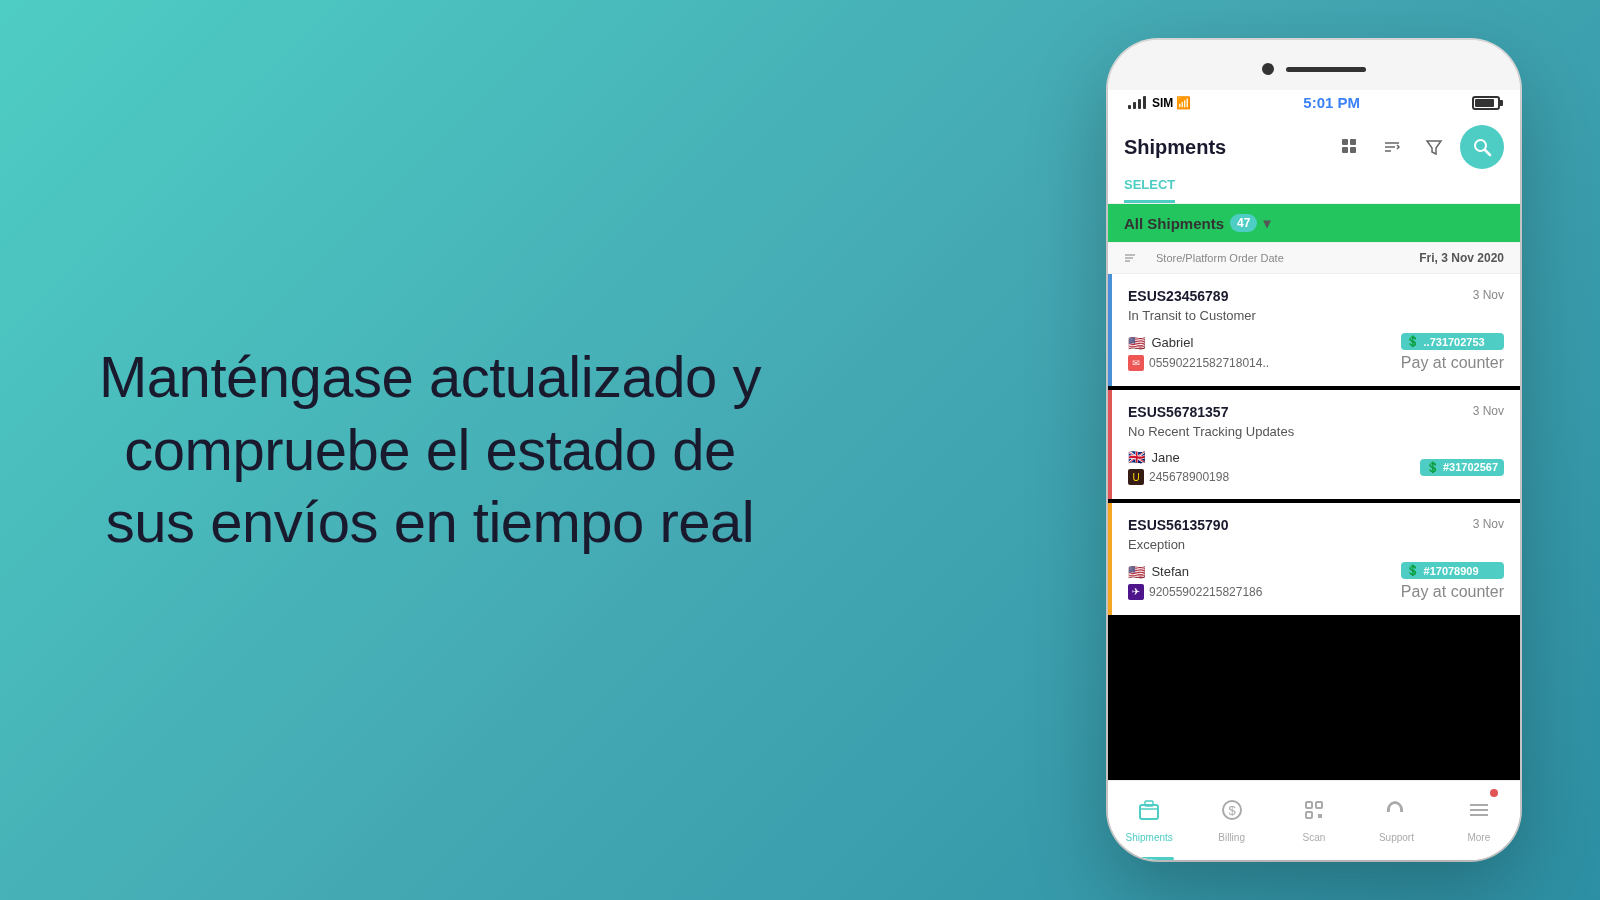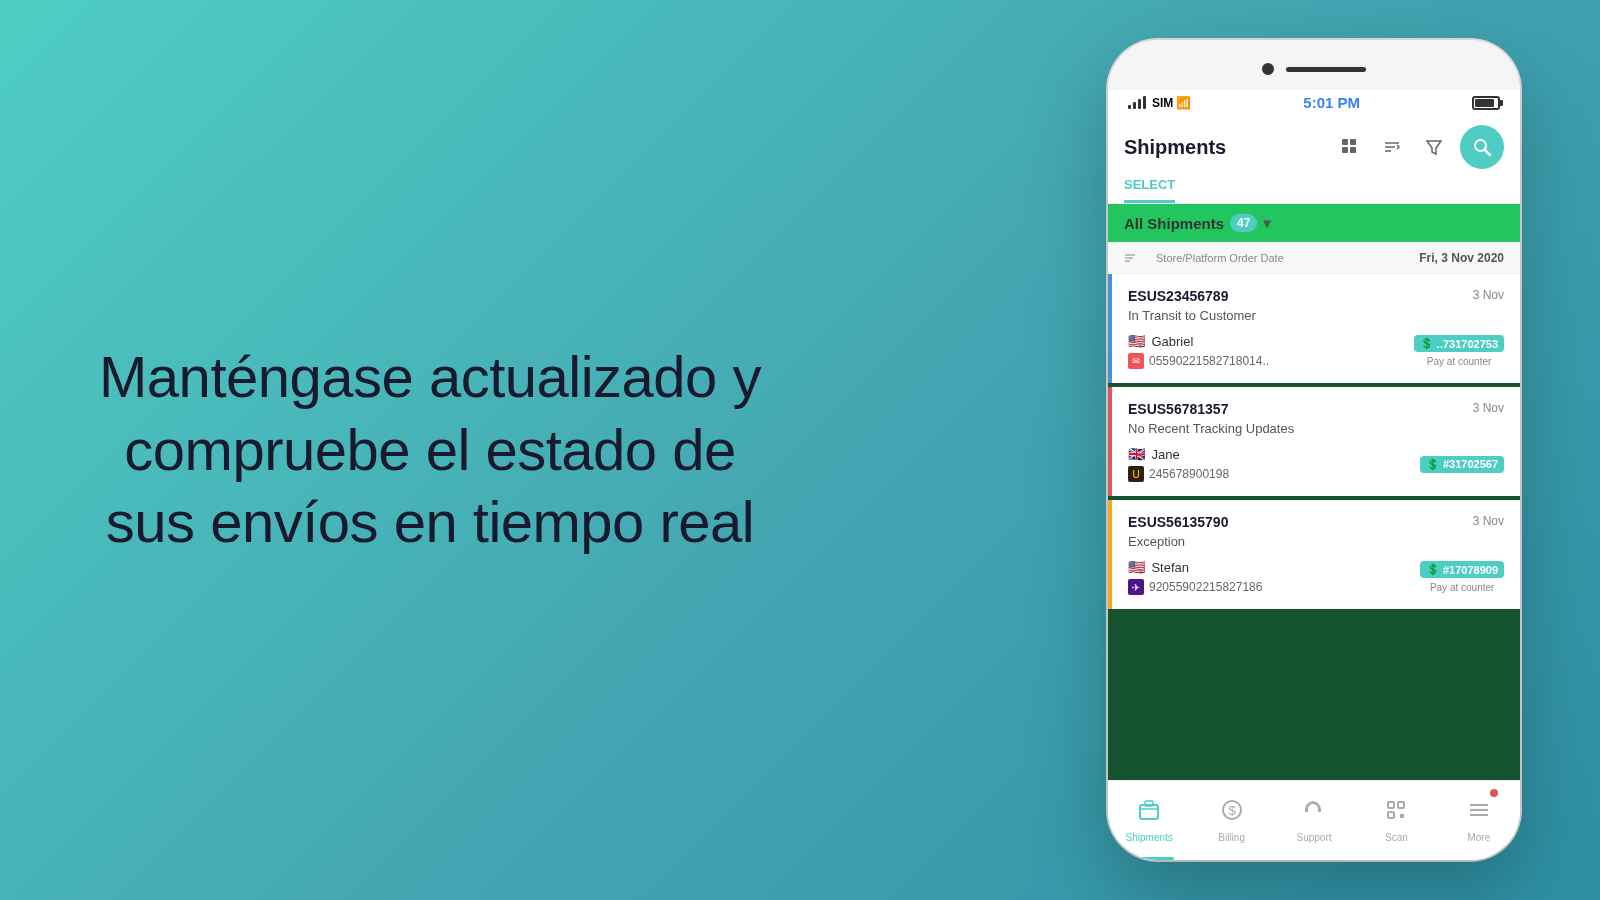--- a/index.html
+++ b/index.html
@@ -235,21 +235,21 @@
     .date-header-right {
       font-size: 12px;
       font-weight: 600;
       color: #555;
     }
 
     
     .shipments-list {
       flex: 1;
       overflow-y: auto;
-      background: #14532d;
+      background: #000000;
     }
     .shipment-card {
       background: white;
       margin-bottom: 4px;
       padding: 14px 16px;
       position: relative;
       border-left: 4px solid transparent;
     }
     .shipment-card.blue { border-left-color: #4a90d9; }
     .shipment-card.red { border-left-color: #e05555; }
@@ -300,21 +300,21 @@
       color: white;
       font-size: 11px;
       font-weight: 700;
       padding: 2px 6px;
       border-radius: 4px;
       display: flex;
       align-items: center;
       gap: 3px;
     }
     .pay-label {
-      font-size: 10px;
+      font-size: 16px;
       color: #888;
       text-align: center;
     }
     .courier-row {
       display: flex;
       align-items: center;
       gap: 5px;
       font-size: 12px;
       color: #666;
     }
@@ -567,35 +567,35 @@
             <svg width="24" height="24" viewBox="0 0 24 24" fill="none">
               <circle cx="12" cy="12" r="9" stroke="#aaa" stroke-width="2"></circle>
               <text x="12" y="17" text-anchor="middle" font-size="13" fill="#aaa" font-family="sans-serif">$</text>
             </svg>
           </span>
           <span style="font-size:10px;">Billing</span>
         </div>
         <div class="nav-item">
           <span class="nav-icon">
             <svg width="24" height="24" viewBox="0 0 24 24" fill="none">
-              <path d="M12 3C7 3 3 7 3 12v2h2c.5 0 1-.5 1-1v-2c0-2.8 2.2-5 5-5s5 2.2 5 5v2c0 .5.5 1 1 1h2v-2c0-5-4-9-9-9z" fill="#aaa"></path>
-            </svg>
-          </span>
-          <span style="font-size:10px;">Support</span>
-        </div>
-        <div class="nav-item">
-          <span class="nav-icon">
-            <svg width="24" height="24" viewBox="0 0 24 24" fill="none">
               <rect x="4" y="4" width="6" height="6" rx="1" stroke="#aaa" stroke-width="2"></rect>
               <rect x="14" y="4" width="6" height="6" rx="1" stroke="#aaa" stroke-width="2"></rect>
               <rect x="4" y="14" width="6" height="6" rx="1" stroke="#aaa" stroke-width="2"></rect>
               <rect x="16" y="16" width="4" height="4" fill="#aaa"></rect>
             </svg>
           </span>
           <span style="font-size:10px;">Scan</span>
+        </div>
+        <div class="nav-item">
+          <span class="nav-icon">
+            <svg width="24" height="24" viewBox="0 0 24 24" fill="none">
+              <path d="M12 3C7 3 3 7 3 12v2h2c.5 0 1-.5 1-1v-2c0-2.8 2.2-5 5-5s5 2.2 5 5v2c0 .5.5 1 1 1h2v-2c0-5-4-9-9-9z" fill="#aaa"></path>
+            </svg>
+          </span>
+          <span style="font-size:10px;">Support</span>
         </div>
         <div class="nav-item" style="position:relative;">
           <div class="nav-badge"></div>
           <span class="nav-icon">
             <svg width="24" height="24" viewBox="0 0 24 24" fill="none">
               <line x1="3" y1="7" x2="21" y2="7" stroke="#aaa" stroke-width="2"></line>
               <line x1="3" y1="12" x2="21" y2="12" stroke="#aaa" stroke-width="2"></line>
               <line x1="3" y1="17" x2="21" y2="17" stroke="#aaa" stroke-width="2"></line>
             </svg>
           </span>

